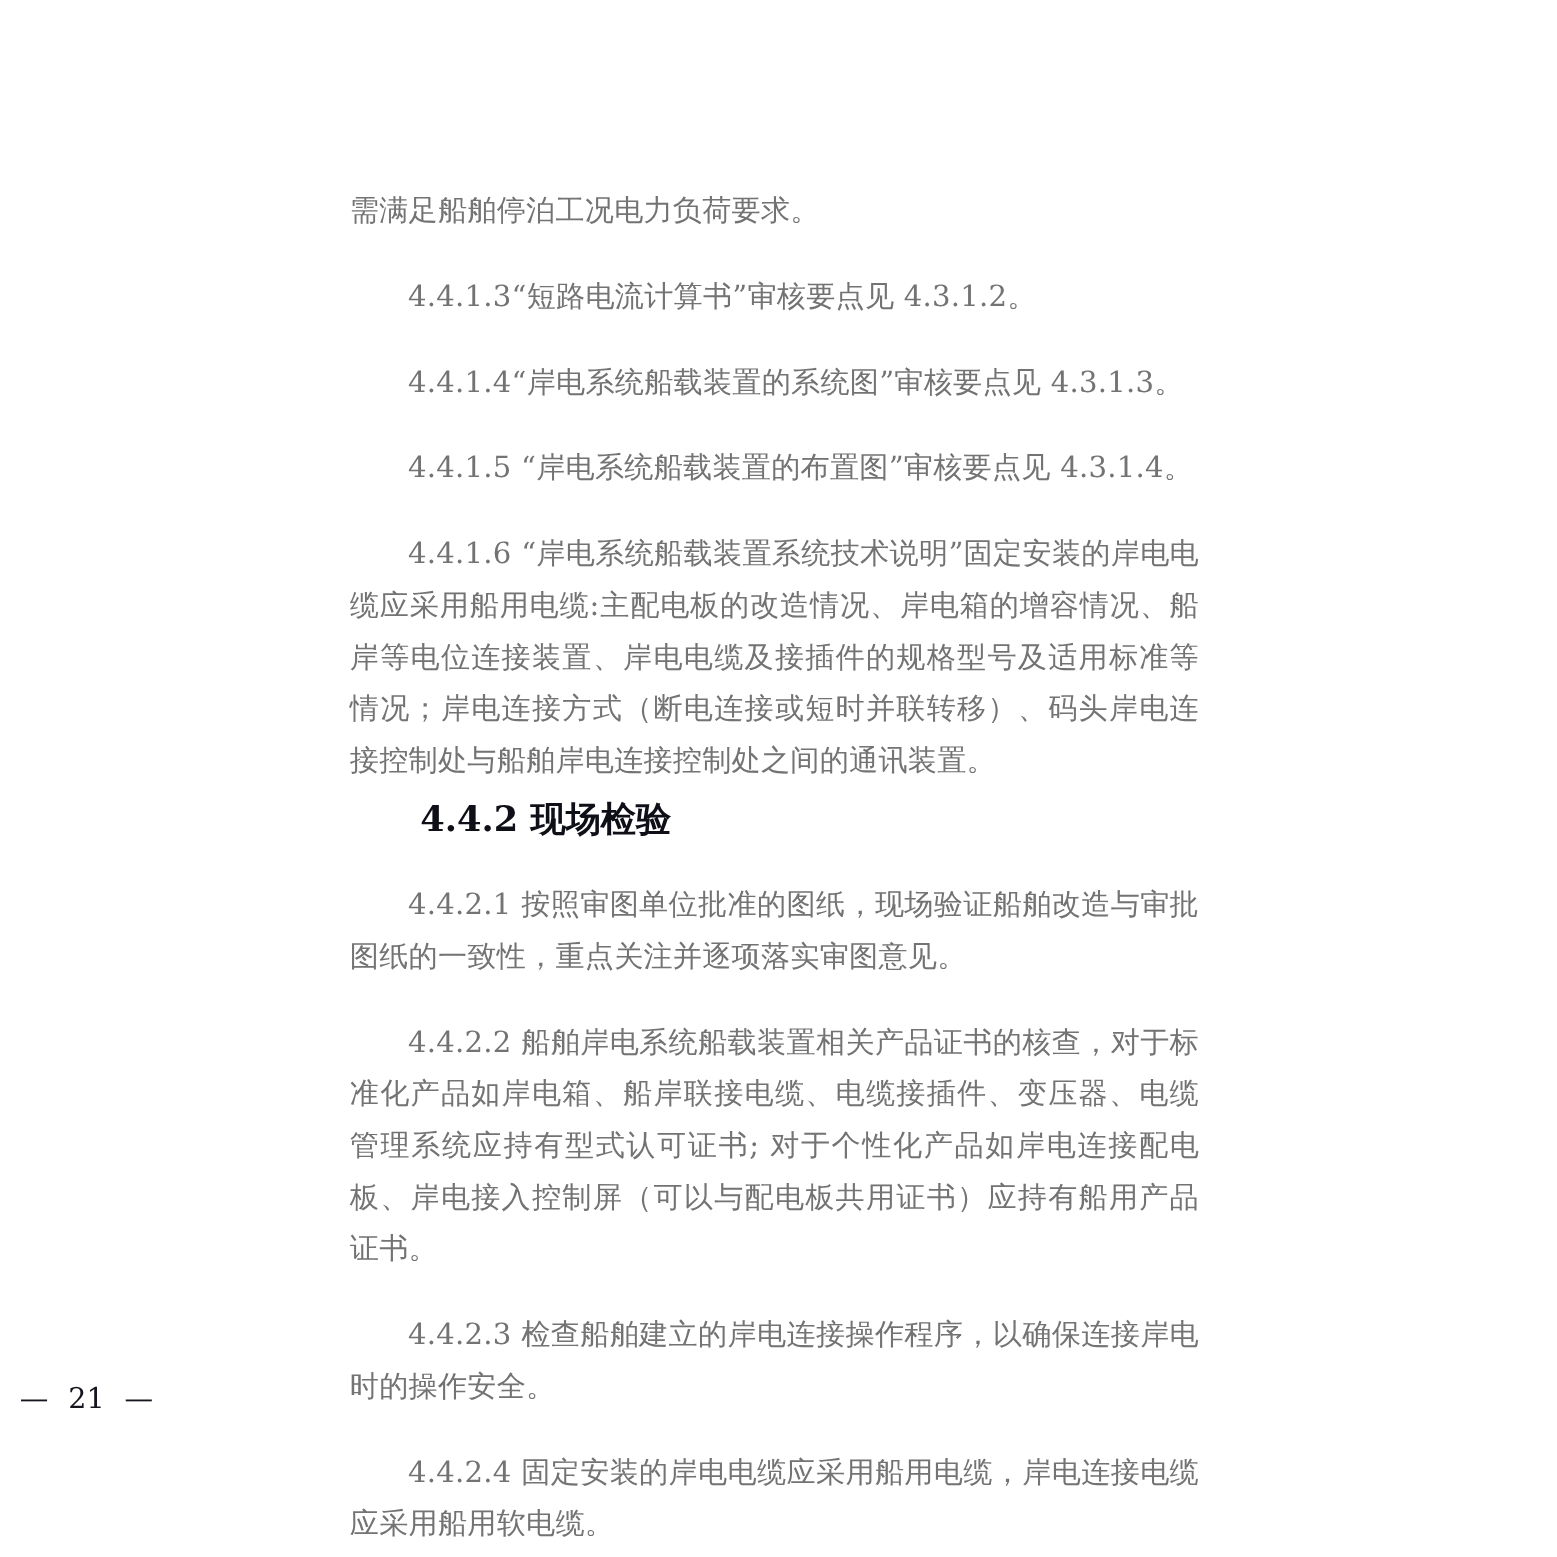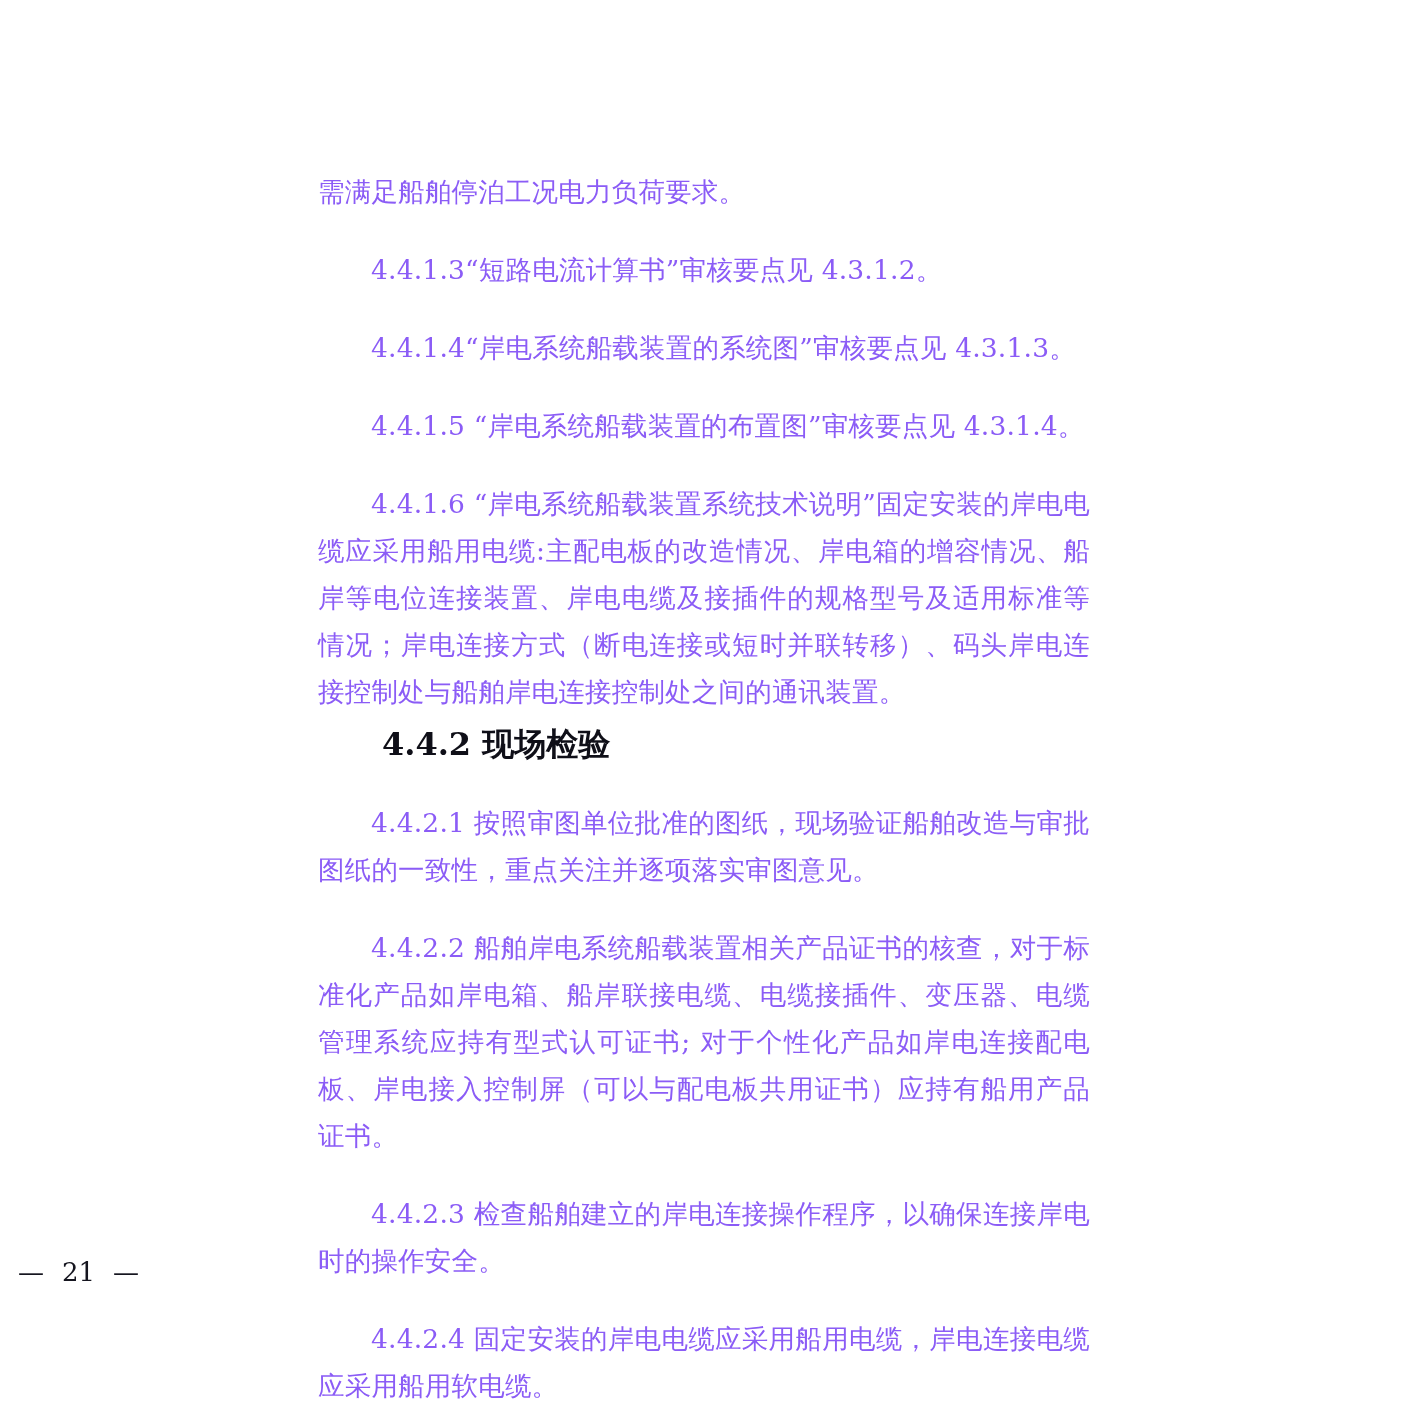--- a/index.html
+++ b/index.html
@@ -23,21 +23,21 @@
     top: 168px;
     width: 772px;
   }
   .para {
     font-size: 26.5px;
     line-height: 47px;
     letter-spacing: 0.2px;
     text-align: justify;
     text-justify: inter-ideograph;
     margin: 0 0 0 0;
-    color: #8b5cf6;
+    color: #737373;
   }
   .indent {
     text-indent: 2em;
     margin-top: 31px;
   }
   .heading {
     font-size: 32px;
     line-height: 47px;
     font-weight: bold;
     text-indent: 2em;

